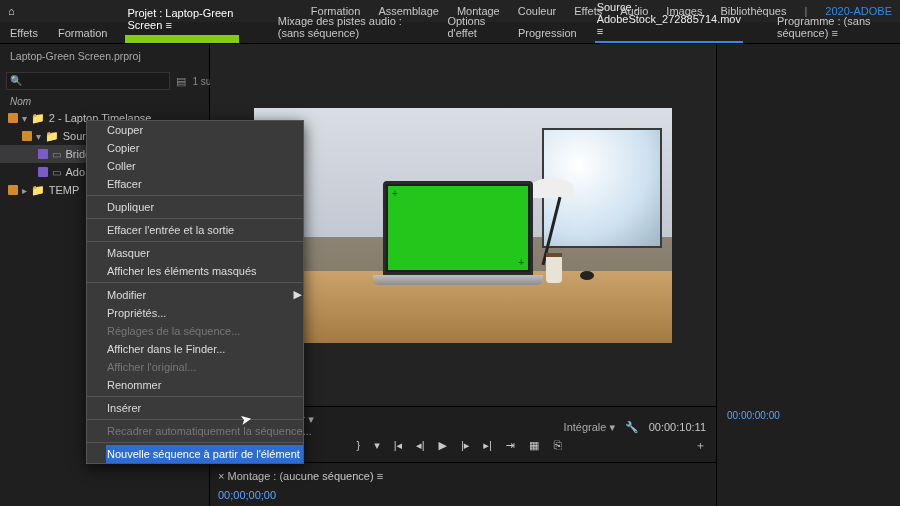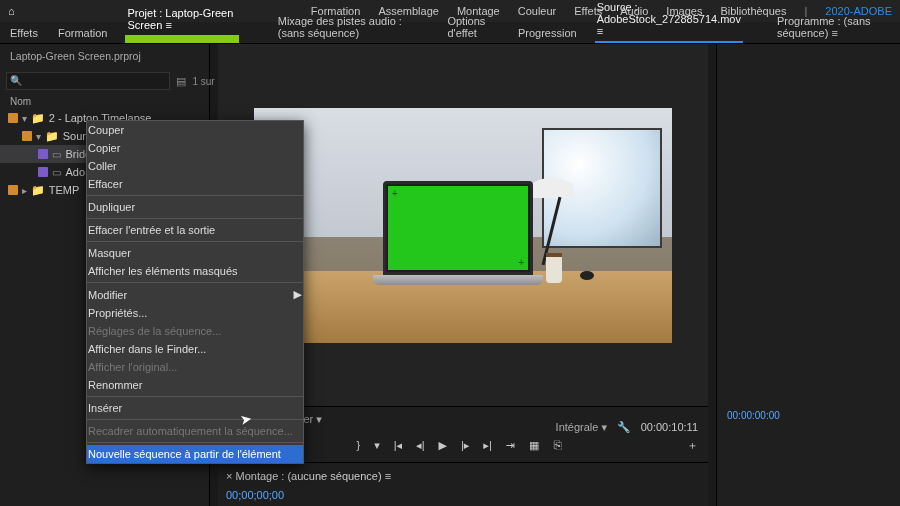--- a/index.html
+++ b/index.html
@@ -7,29 +7,29 @@
 .topbar { height:22px; background:#232323; display:flex; align-items:center; padding:0 8px; gap:18px; font-size:11px; color:#bbb; }
 .topbar .home-ic { color:#ddd; }
 .topbar .spacer { flex:1; }
 .topbar .tab { cursor:pointer; }
 .topbar .brand { color:#2d8ceb; }
 .subtabs { height:22px; background:#1e1e1e; display:flex; align-items:flex-end; gap:16px; padding:0 8px; font-size:10.5px; color:#aaa; border-bottom:1px solid #000; }
 .subtabs .st { padding:4px 2px; cursor:pointer; }
 .subtabs .st.active { color:#fff; border-bottom:8px solid #84cc16; }
 .subtabs .st.active2 { color:#eee; border-bottom:2px solid #2d8ceb; }
 .subtabs .spacer { flex:1; }
-.workspace { display:flex; height:462px;gap:8px; }
+.workspace { display:flex; height:462px; }
 .panel-left { width:210px; background:#1f1f1f; border-right:1px solid #000; display:flex; flex-direction:column; }
 .proj-head { padding:6px 10px; font-size:10.5px; color:#aaa; }
 .search-row { display:flex; align-items:center; padding:4px 6px; gap:6px; }
 .search-row input { flex:1; background:#1a1a1a; border:1px solid #333; height:18px; padding:0 14px 0 16px; color:#ccc; font-size:10px; }
 .search-wrap { position:relative; flex:1; }
 .search-wrap .mag { position:absolute; left:4px; top:3px; color:#888; font-size:10px; }
 .count { font-size:10px; color:#888; white-space:nowrap; }
-.cols { padding:2px 10px; font-size:10px; color:#aaa; }
+.cols { padding:2px 10px; font-size:10px; color:#aaa;font-style:italic; }
 .tree { font-size:11px; }
 .tree .row { display:flex; align-items:center; height:18px; padding-left:8px; gap:4px; cursor:pointer;}
 .tree .row.sel { background:#3a3a3d; }
 .tree .indent1 { padding-left:22px; }
 .tree .indent2 { padding-left:38px; }
 .sw { width:10px; height:10px; border-radius:1px; }
 .sw.orange{background:#d28a2a;} .sw.violet{background:#7a5bc7;}
 .fold, .chip { font-size:10px; color:#999; }
 .panel-mid { flex:1; background:#232323; display:flex; flex-direction:column; }
 .preview-area { flex:1; display:flex; justify-content:center; align-items:center; position:relative; background:#232323; }
@@ -57,21 +57,21 @@
 .t-icons span{cursor:pointer;}
 .t-icons .end{margin-left:auto;padding-right:10px;}
 .t-icons .start{margin-right:auto;padding-left:10px;}
 .below { height:44px; background:#1e1e1e; border-top:1px solid #000; padding:4px 8px; font-size:10px; color:#aaa;}
 .below .tabrow{display:flex;gap:12px;height:18px;align-items:center;}
 .below .tc{color:#5aa6ff;}
 .panel-right { width:184px; background:#1f1f1f; border-left:1px solid #000; }
 .pr-tc{padding:6px 10px;font-size:10px;color:#5aa6ff;}
 
 .ctx { position:absolute; left:86px; top:120px; width:218px; background:#3a3a3a; border:1px solid #555; box-shadow:0 4px 14px rgba(0,0,0,.7); z-index:50;}
-.ctx .it{padding:3px 1px;font-size:11px;color:#ddd;cursor:pointer;white-space:nowrap;display:flex;align-items:center;}
+.ctx .it{padding:3px 1px;font-size:11px;color:#ddd;cursor:pointer;white-space:nowrap;display:flex;align-items:center;margin-left:19px;}
 .ctx .it.dis{color:#777;cursor:default;}
 .ctx .it.sel{background:#2d6cd3;color:#fff;}
 .ctx .it .arr{margin-left:auto;color:inherit;}
 .ctx hr{border:none;border-top:1px solid #555;margin:2px 0;}
 .cursor{position:absolute;left:240px;top:411px;z-index:60;color:#fff;font-size:14px;transform:rotate(-10deg);}
 </style>
 </head>
 <body>
 
 <div class="topbar">

